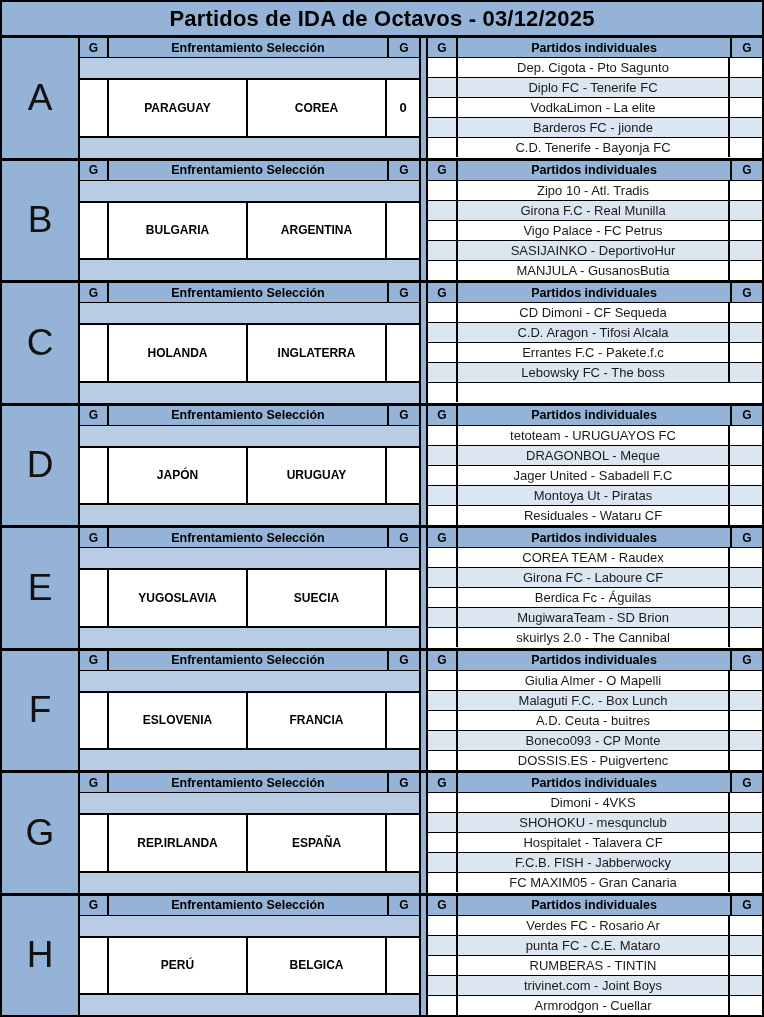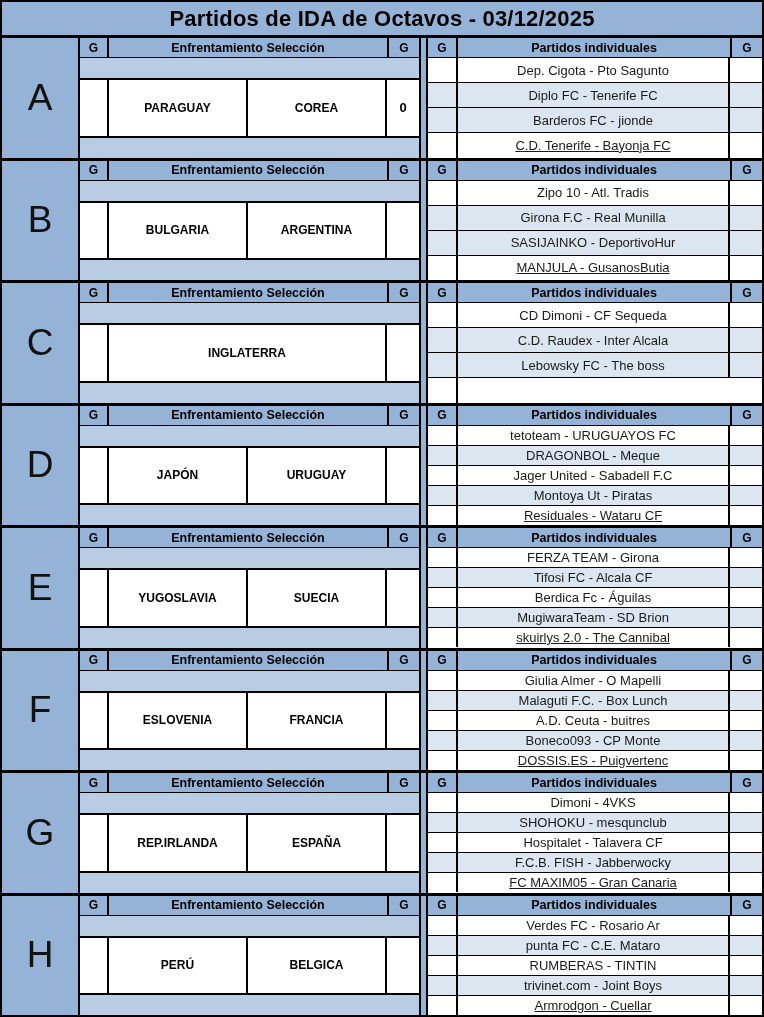--- a/index.html
+++ b/index.html
@@ -67,21 +67,21 @@
 
   .right-main { flex: 1 1 auto; display: flex; flex-direction: column; min-width: 0; }
   .right-main .hdr-row .rgl { flex: 0 0 30px; border-right: 2px solid #000; }
   .right-main .hdr-row .rgr { flex: 0 0 32px; border-left: 2px solid #000; }
   .match-rows { flex: 1 1 auto; display: flex; flex-direction: column; }
   .match-row {
     flex: 1 1 0; display: flex;
     background: #fff; border-bottom: 1px solid #000;
     font-size: 13px; color: #1a1a1a;
   }
-  .match-row:last-child { border-bottom: none; text-decoration: underline; }
+  .match-row:last-child { border-bottom: none; }
   .match-row.striped { background: var(--stripe_blue); }
   .match-row .cell { display: flex; align-items: center; justify-content: center; }
   .match-row .mgl { flex: 0 0 30px; border-right: 2px solid #000; }
   .match-row .mlabel { flex: 1 1 auto; border-right: 2px solid #000; text-align: center; }
   .match-row .mgr { flex: 0 0 32px; }
 </style>
 </head>
 <body>
 
 <div class="sheet">
@@ -118,20 +118,25 @@
             <div class="match-row">
     <div class="cell mgl"></div>
     <div class="cell mlabel">Dep. Cigota - Pto Sagunto</div>
     <div class="cell mgr"></div>
   </div>
             <div class="match-row striped">
     <div class="cell mgl"></div>
     <div class="cell mlabel">Diplo FC - Tenerife FC</div>
     <div class="cell mgr"></div>
   </div>
+            <div class="match-row">
+    <div class="cell mgl"></div>
+    <div class="cell mlabel">VodkaLimon - La elite</div>
+    <div class="cell mgr"></div>
+  </div>
             <div class="match-row striped">
     <div class="cell mgl"></div>
     <div class="cell mlabel">Barderos FC - jionde</div>
     <div class="cell mgr"></div>
   </div>
             <div class="match-row">
     <div class="cell mgl"></div>
     <div class="cell mlabel">C.D. Tenerife - Bayonja FC</div>
     <div class="cell mgr"></div>
   </div>
@@ -169,20 +174,25 @@
             <div class="match-row">
     <div class="cell mgl"></div>
     <div class="cell mlabel">Zipo 10 - Atl. Tradis</div>
     <div class="cell mgr"></div>
   </div>
             <div class="match-row striped">
     <div class="cell mgl"></div>
     <div class="cell mlabel">Girona F.C - Real Munilla</div>
     <div class="cell mgr"></div>
   </div>
+            <div class="match-row">
+    <div class="cell mgl"></div>
+    <div class="cell mlabel">Vigo Palace - FC Petrus</div>
+    <div class="cell mgr"></div>
+  </div>
             <div class="match-row striped">
     <div class="cell mgl"></div>
     <div class="cell mlabel">SASIJAINKO - DeportivoHur</div>
     <div class="cell mgr"></div>
   </div>
             <div class="match-row">
     <div class="cell mgl"></div>
     <div class="cell mlabel">MANJULA - GusanosButia</div>
     <div class="cell mgr"></div>
   </div>
@@ -194,20 +204,21 @@
 
     <div class="left-main">
       <div class="hdr-row">
         <div class="cell gl">G</div>
         <div class="cell hdr-mid">Enfrentamiento Selección</div>
         <div class="cell gr">G</div>
       </div>
       <div class="spacer-row"></div>
       <div class="team-row">
         <div class="cell score-l"></div>
+        <div class="cell team">HOLANDA</div>
         <div class="cell team">INGLATERRA</div>
         <div class="cell score-r"></div>
       </div>
       <div class="spacer-row"></div>
     </div>
 
     <div class="separator-col"></div>
 
     <div class="right-main">
       <div class="hdr-row">
@@ -216,21 +227,26 @@
         <div class="cell rgr">G</div>
       </div>
       <div class="match-rows">
             <div class="match-row">
     <div class="cell mgl"></div>
     <div class="cell mlabel">CD Dimoni - CF Sequeda</div>
     <div class="cell mgr"></div>
   </div>
             <div class="match-row striped">
     <div class="cell mgl"></div>
-    <div class="cell mlabel">C.D. Raudex - Inter Alcala</div>
+    <div class="cell mlabel">C.D. Aragon - Tifosi Alcala</div>
+    <div class="cell mgr"></div>
+  </div>
+            <div class="match-row">
+    <div class="cell mgl"></div>
+    <div class="cell mlabel">Errantes F.C - Pakete.f.c</div>
     <div class="cell mgr"></div>
   </div>
             <div class="match-row striped">
     <div class="cell mgl"></div>
     <div class="cell mlabel">Lebowsky FC - The boss</div>
     <div class="cell mgr"></div>
   </div>
             <div class="match-row">
     <div class="cell mgl"></div>
     <div class="cell mgr"></div>
@@ -317,26 +333,26 @@
 
     <div class="right-main">
       <div class="hdr-row">
         <div class="cell rgl">G</div>
         <div class="cell hdr-mid">Partidos individuales</div>
         <div class="cell rgr">G</div>
       </div>
       <div class="match-rows">
             <div class="match-row">
     <div class="cell mgl"></div>
-    <div class="cell mlabel">FERZA TEAM - Girona</div>
-    <div class="cell mgr"></div>
-  </div>
-            <div class="match-row striped">
-    <div class="cell mgl"></div>
-    <div class="cell mlabel">Tifosi FC - Alcala CF</div>
+    <div class="cell mlabel">COREA TEAM - Raudex</div>
+    <div class="cell mgr"></div>
+  </div>
+            <div class="match-row striped">
+    <div class="cell mgl"></div>
+    <div class="cell mlabel">Girona FC - Laboure CF</div>
     <div class="cell mgr"></div>
   </div>
             <div class="match-row">
     <div class="cell mgl"></div>
     <div class="cell mlabel">Berdica Fc - Águilas</div>
     <div class="cell mgr"></div>
   </div>
             <div class="match-row striped">
     <div class="cell mgl"></div>
     <div class="cell mlabel">MugiwaraTeam - SD Brion</div>

